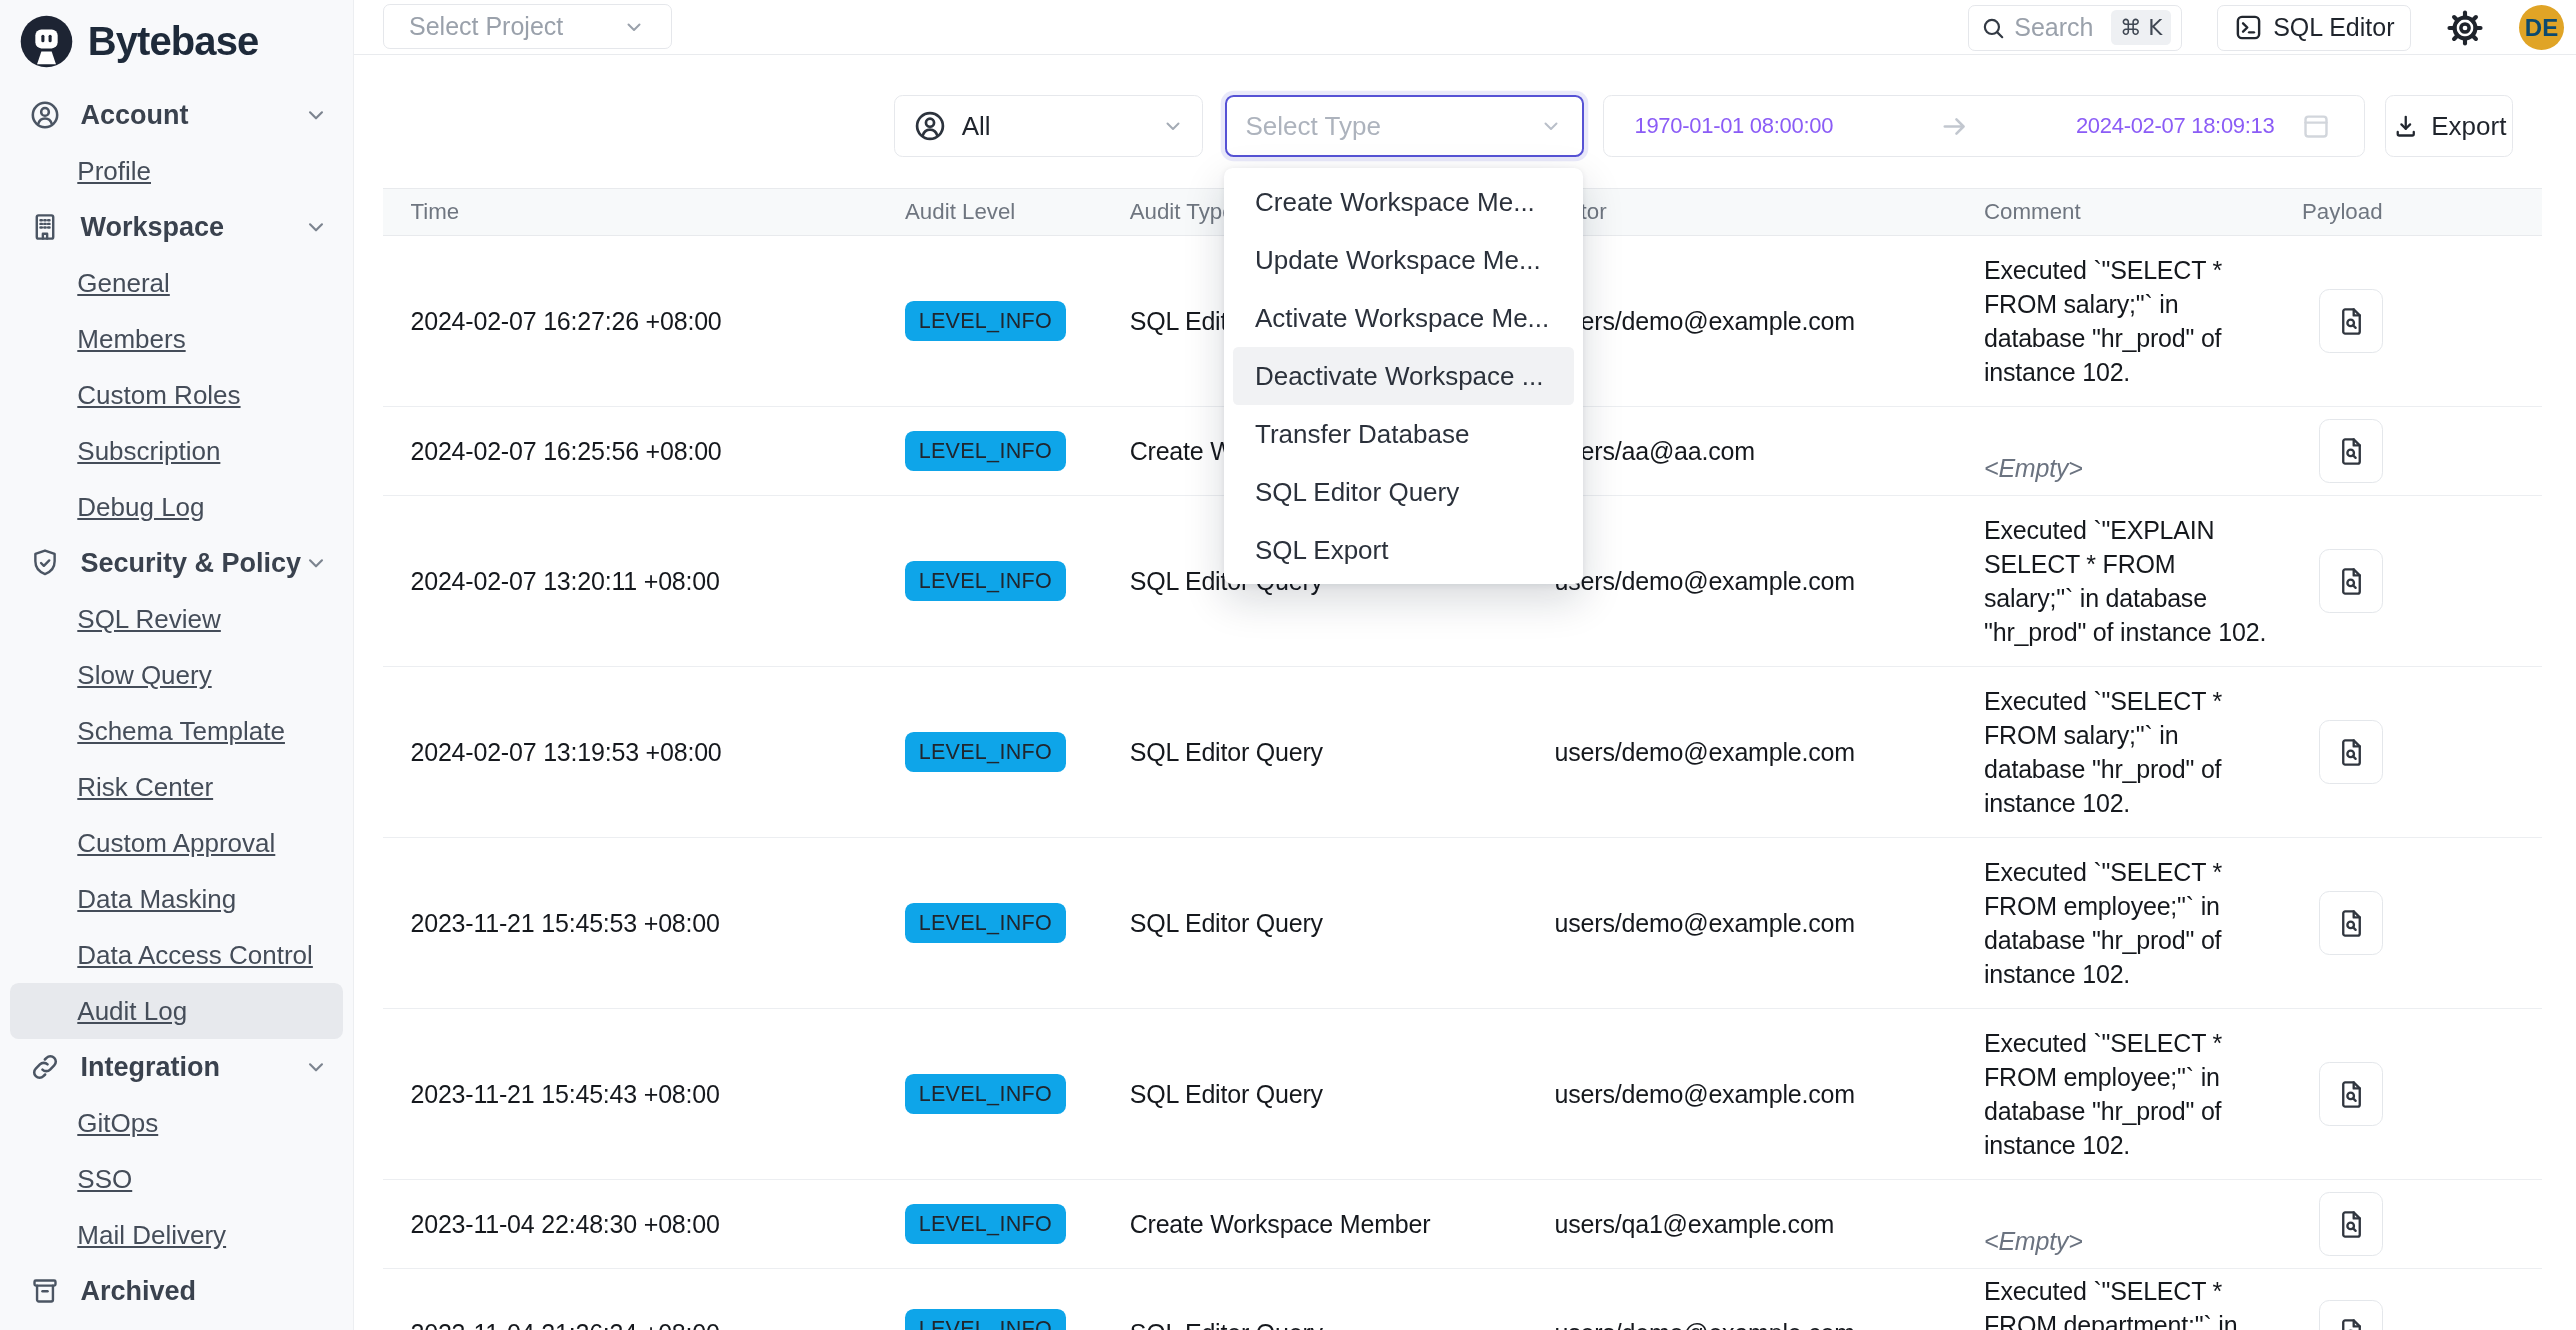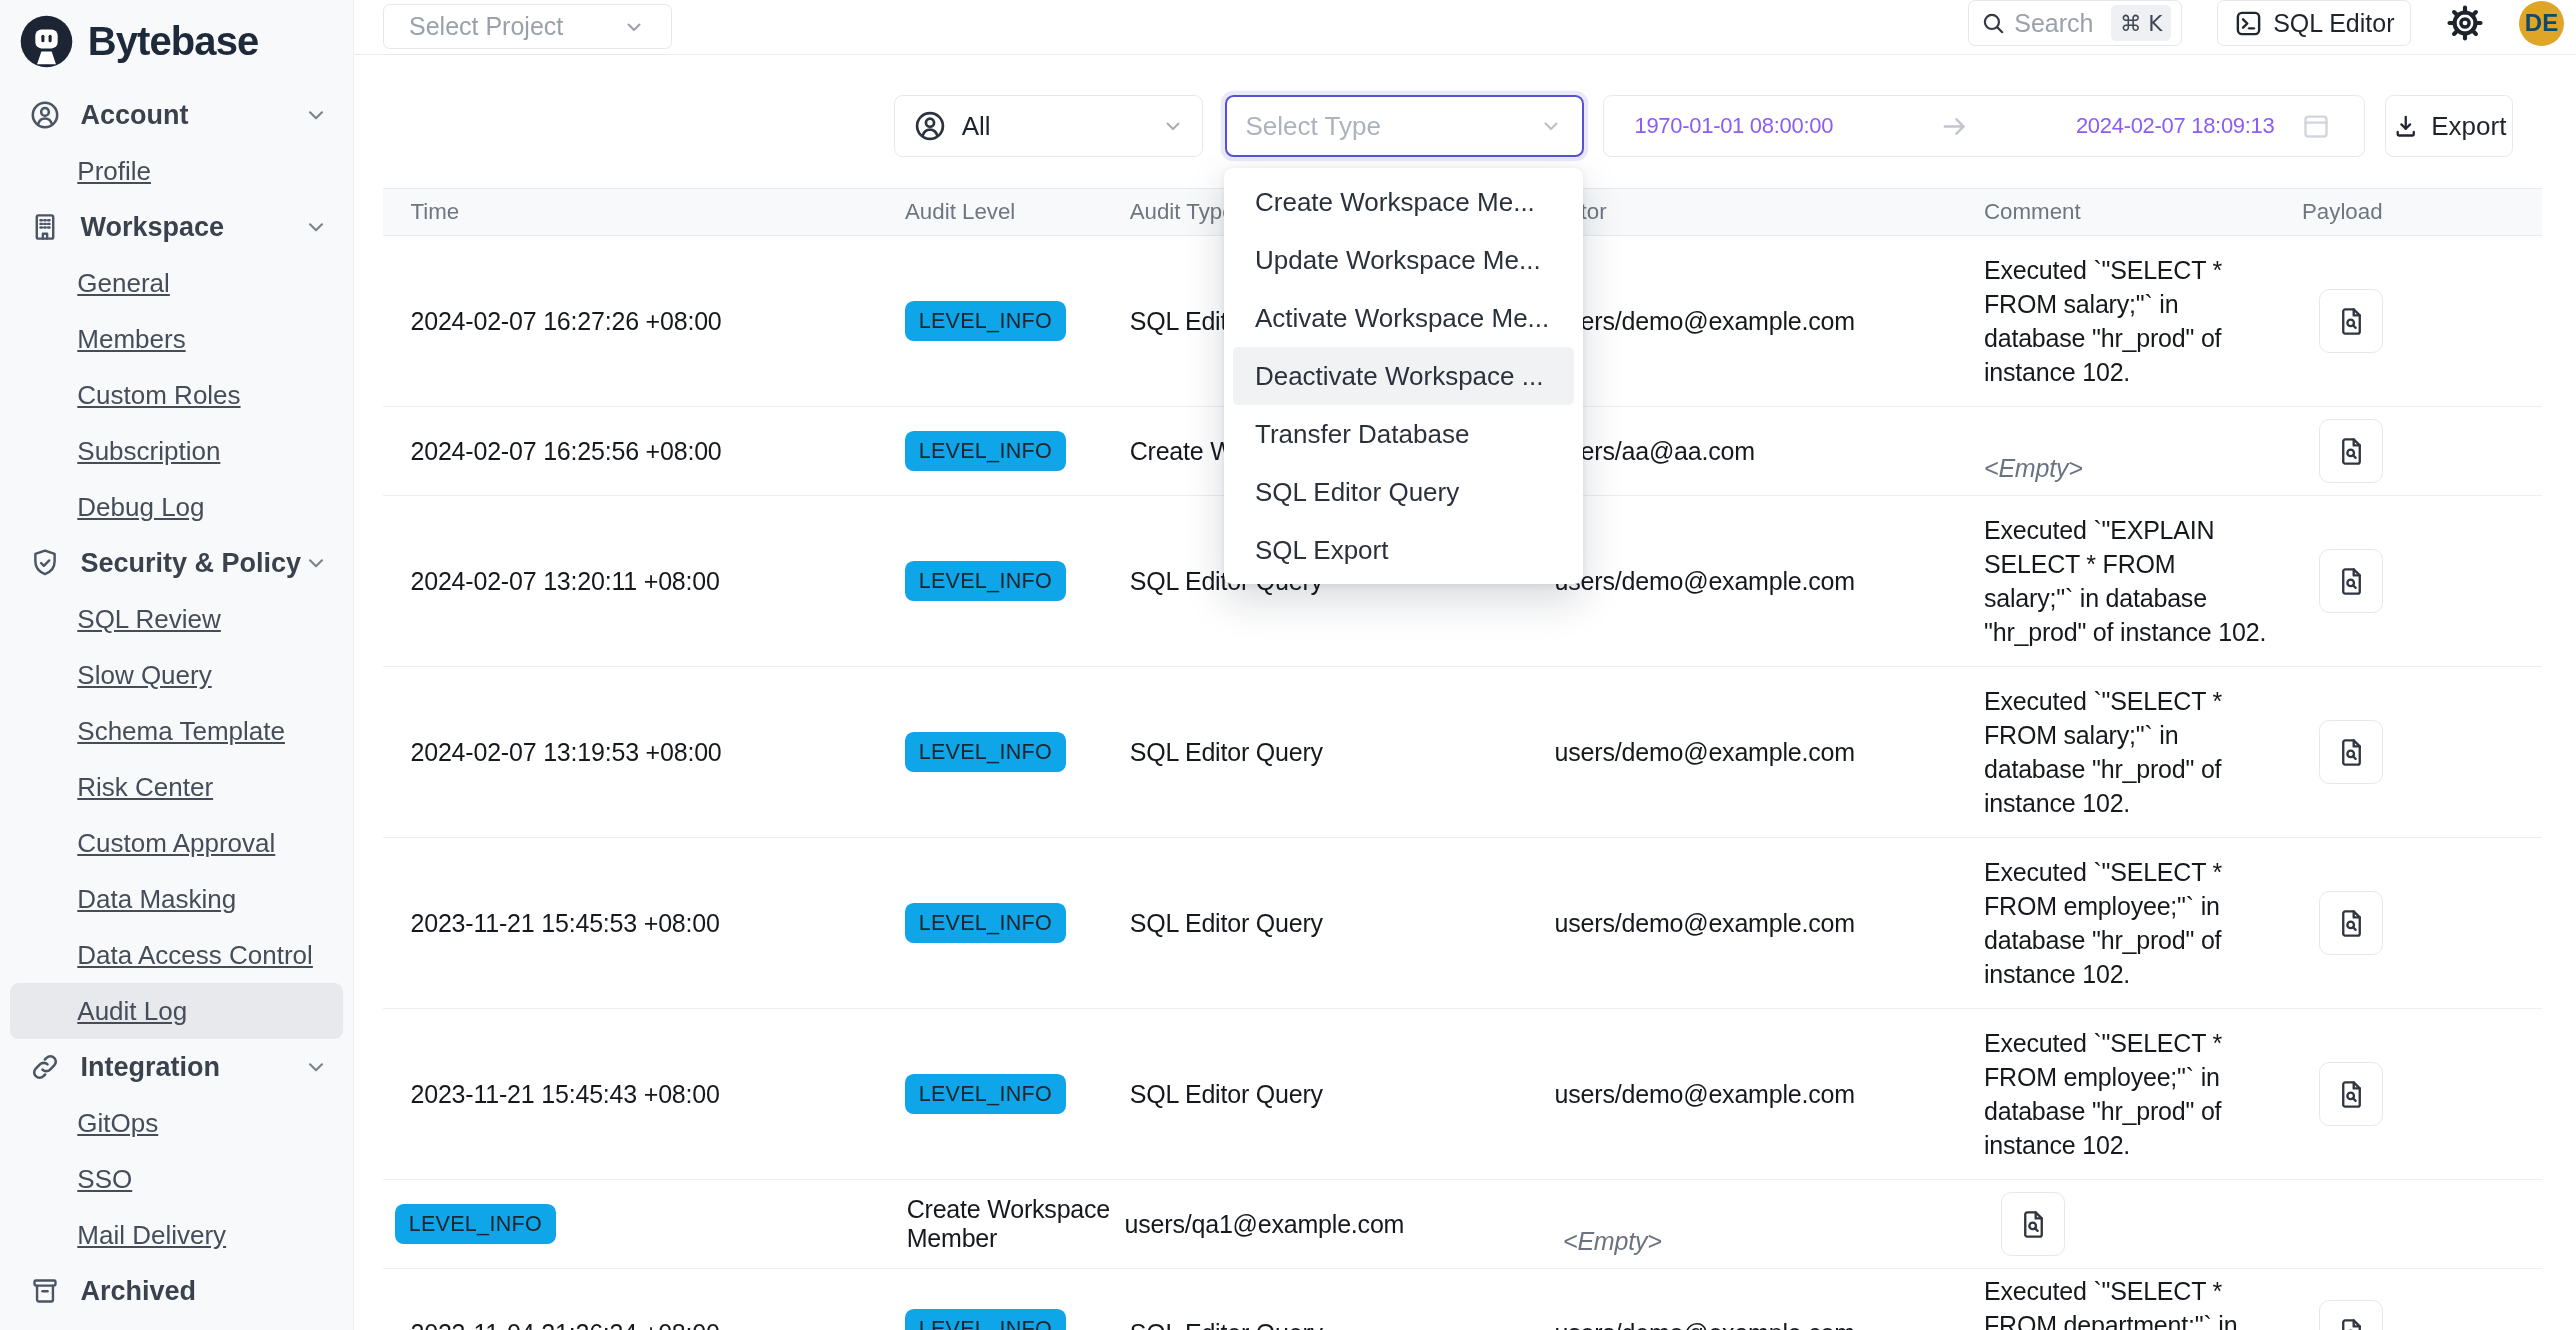--- a/index.html
+++ b/index.html
@@ -22,21 +22,21 @@
     font-size:26px; color:#454d59; border-radius:8.6px; cursor:pointer;text-decoration:underline; }
   .nav-item.active { background:#e7e9ed; }
 
   
   .topbar { position:absolute; left:354px; right:0; top:0; height:55px; background:#fff;
     border-bottom:1.7px solid #e9ebee; }
   .project-select { position:absolute; left:29px; top:4.3px; width:289px; height:45px;
     border:1.7px solid #e5e7eb; border-radius:6.9px; display:flex; align-items:center;
     padding:0 25px; color:#9aa1ab; font-size:25px; background:#fff; cursor:pointer; }
   .project-select .chev { margin-left:auto; width:24px; height:24px; color:#9aa1ab; }
-  .top-right { position:absolute; right:12px; top:0; height:46px; display:flex; align-items:center; gap:35px; }
+  .top-right { position:absolute; right:12px; top:0; height:55px; display:flex; align-items:center; gap:35px; }
   .search-box { width:214px; height:46px; border:1.7px solid #e5e7eb; border-radius:6.9px;
     display:flex; align-items:center; padding:0 10.3px; gap:8.6px; cursor:text; background:#fff; }
   .search-box .icn { width:26px; height:26px; color:#333a44; flex:0 0 auto; }
   .search-ph { color:#9aa1ab; font-size:25px; }
   .kbd { margin-left:auto; background:#eef0f3; border-radius:5.2px; padding:5.2px 8.6px;
     font-size:21.5px; color:#3f4753; font-family:"DejaVu Sans", sans-serif; white-space:nowrap; }
   .sql-editor-btn { height:46px; border:1.7px solid #e5e7eb; border-radius:6.9px; background:#fff;
     display:flex; align-items:center; gap:10.3px; padding:0 15.5px; font-size:25px; font-weight:500;
     color:#1f242c; cursor:pointer; }
   .sql-editor-btn .icn { width:29px; height:29px; color:#22272f; }
@@ -491,20 +491,21 @@
                     <path d="M13.6 3.2 H7.4 A1.4 1.4 0 0 0 6 4.6 v14.8 a1.4 1.4 0 0 0 1.4 1.4 h9.2 a1.4 1.4 0 0 0 1.4 -1.4 V7.6 l-4.4 -4.4z"></path>
                     <path d="M13.6 3.2 v4.4 H18"></path>
                     <circle cx="11.4" cy="13" r="2.4"></circle>
                     <line x1="13.2" y1="14.8" x2="15" y2="16.6"></line>
                   </svg>
                 </span>
               </button>
             </div>
           </div>
           <div class="trow row-short">
+            <div class="cell time-cell">2023-11-04 22:48:30 +08:00</div>
             <div class="cell level-cell">
               <span class="badge">LEVEL_INFO</span>
             </div>
             <div class="cell type-cell">Create Workspace Member</div>
             <div class="cell actor-cell">users/qa1@example.com</div>
             <div class="cell comment-cell">
               <span class="empty-text">&lt;Empty&gt;</span>
             </div>
             <div class="cell payload-cell">
               <button class="payload-btn">

